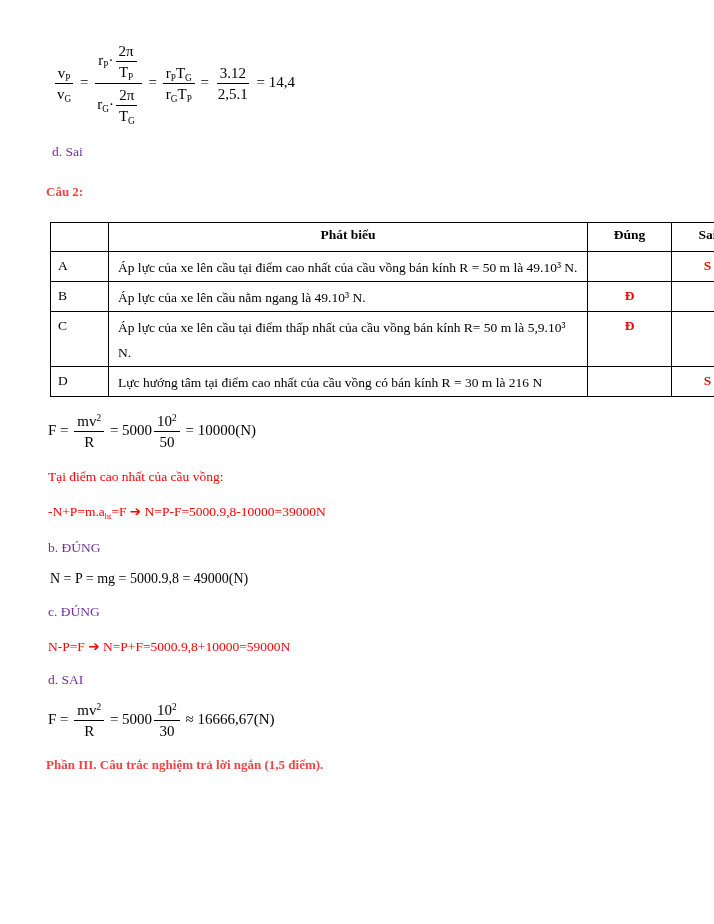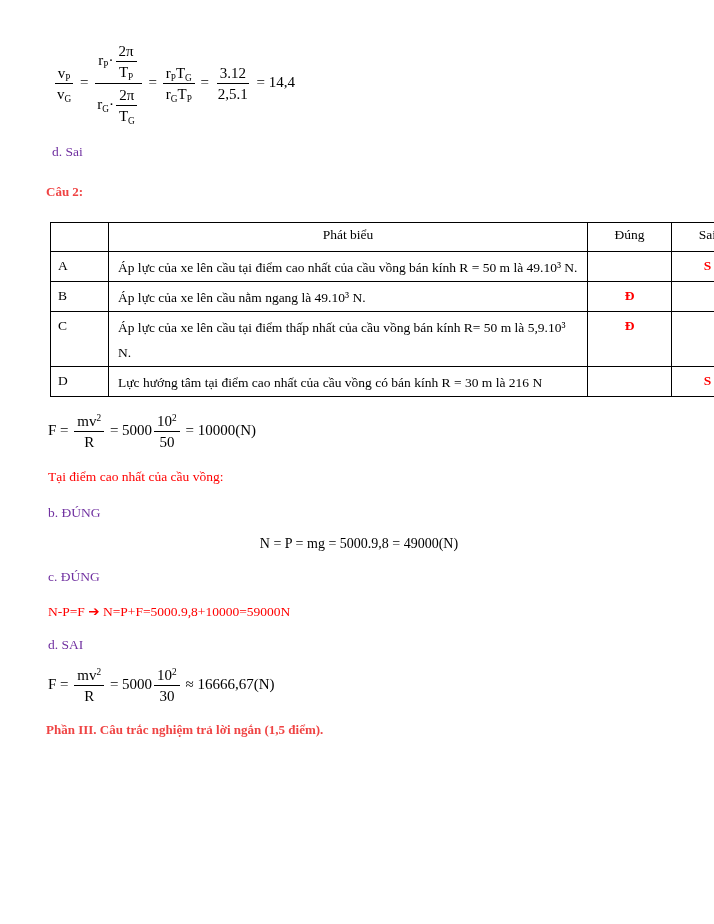--- a/index.html
+++ b/index.html
@@ -51,21 +51,21 @@
   .red-text { color: #FF0000; font-size: 13.5px; }
   .bold-heading { font-weight: bold; color: #ef4444; font-size: 13px; }
 
   .lbl-d-top   { margin-top: 17px; margin-left: 6px; }
   .h-cau2      { margin-top: 24px; }
   .lbl-a       { margin-top: 40px; margin-left: 2px; }
   .f-a         { margin-top: 14px; margin-left: 2px; }
   .note-high   { margin-top: 17px; margin-left: 2px; }
   .eq-high     { margin-top: 18px; margin-left: 2px; font-size: 13.5px; white-space: nowrap; }
   .lbl-b       { margin-top: 20px; margin-left: 2px; }
-  .eq-b        { margin-top: 15px; margin-left: 4px; font-size: 14px; text-align: center; }
+  .eq-b        { margin-top: 15px; margin-left: 4px; font-size: 14px; }
   .lbl-c       { margin-top: 17px; margin-left: 2px; }
   .note-low    { margin-top: 17px; margin-left: 2px; }
   .eq-low      { margin-top: 18px; margin-left: 2px; }
   .lbl-d2      { margin-top: 17px; margin-left: 2px; }
   .f-d         { margin-top: 12px; margin-left: 2px; }
   .h-part3     { margin-top: 16px; }
 
   
   .stmt-table {
     margin-top: 22px;
@@ -73,21 +73,21 @@
     border-collapse: collapse;
     table-layout: fixed;
     width: 618px;
     font-size: 13.5px;
   }
   .stmt-table th, .stmt-table td {
     border: 1px solid #000;
     vertical-align: top;
   }
   .stmt-table th {
-    font-weight: normal;
+    font-weight: bold;
     padding: 3px 10px 6px;
     line-height: 1.4;
   }
   .th-letter { width: 37px; }
   .th-stmt   { width: 458px; }
   .th-dung   { width: 63px; }
   .th-sai    { width: 51px; }
   .td-letter {
     padding: 1px 2px 1px 7px;
     line-height: 25px;
@@ -174,20 +174,21 @@
   <div class="formula f-a">F = <span class="frac">
         <span class="fnum">mv<sup>2</sup></span>
         <span class="fden">R</span>
       </span> = 5000<span class="frac">
         <span class="fnum">10<sup>2</sup></span>
         <span class="fden">50</span>
       </span> = 10000(N)</div>
 
   <p class="red-text note-high">Tại điểm cao nhất của cầu vồng:</p>
 
+  <div class="red-text eq-high">-N+P=m.a<sub>ht</sub>=F ➔ N=P-F=5000.9,8-10000=39000N</div>
 
   <p class="purple-label lbl-b">b. ĐÚNG</p>
 
   <div class="formula eq-b">N = P = mg = 5000.9,8 = 49000(N)</div>
 
   <p class="purple-label lbl-c">c.  ĐÚNG</p>
 
 
   <p class="red-text eq-low">N-P=F ➔ N=P+F=5000.9,8+10000=59000N</p>
 

